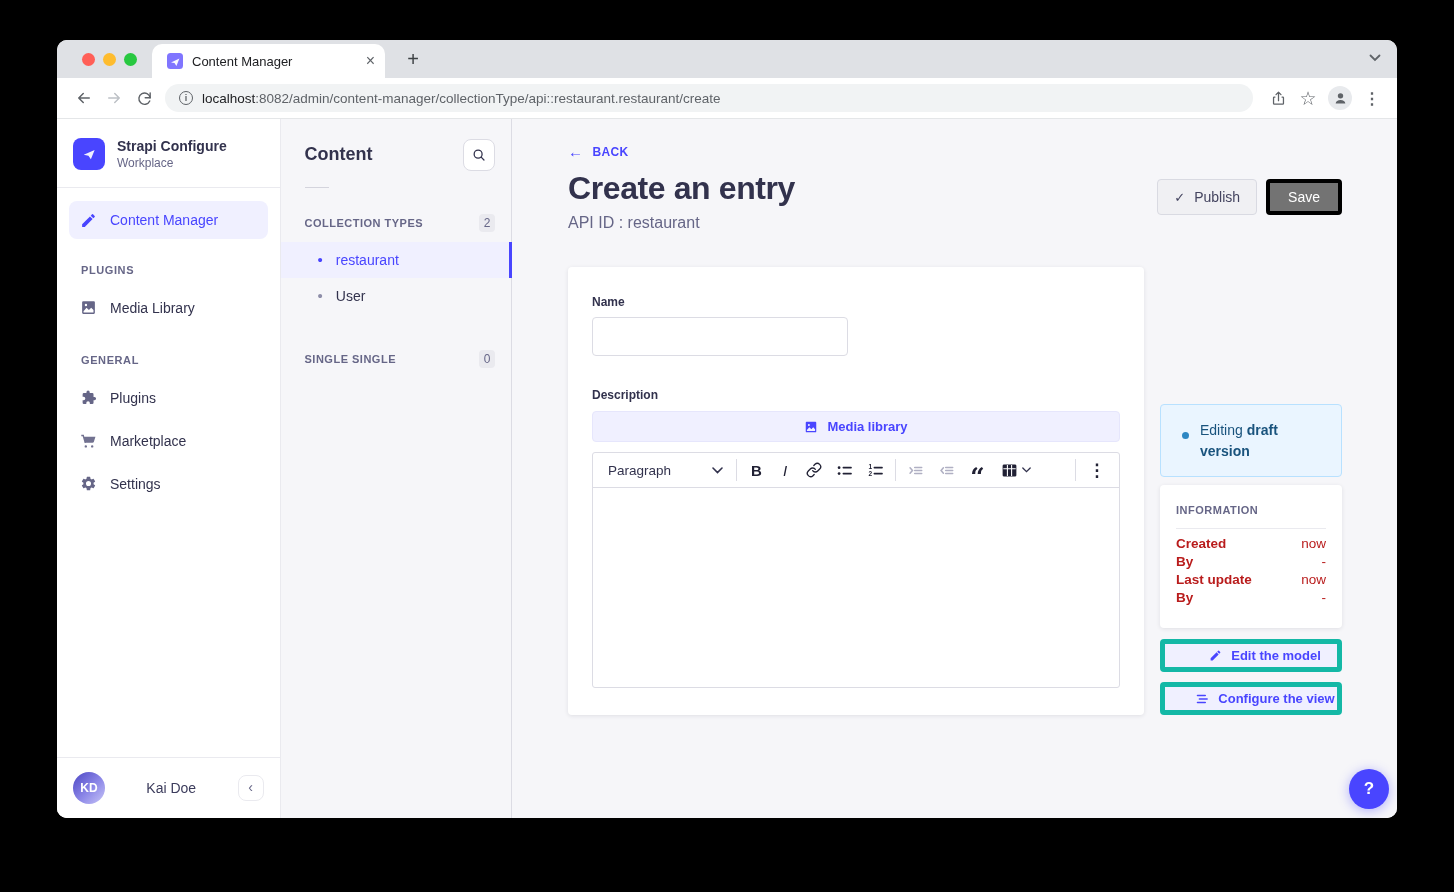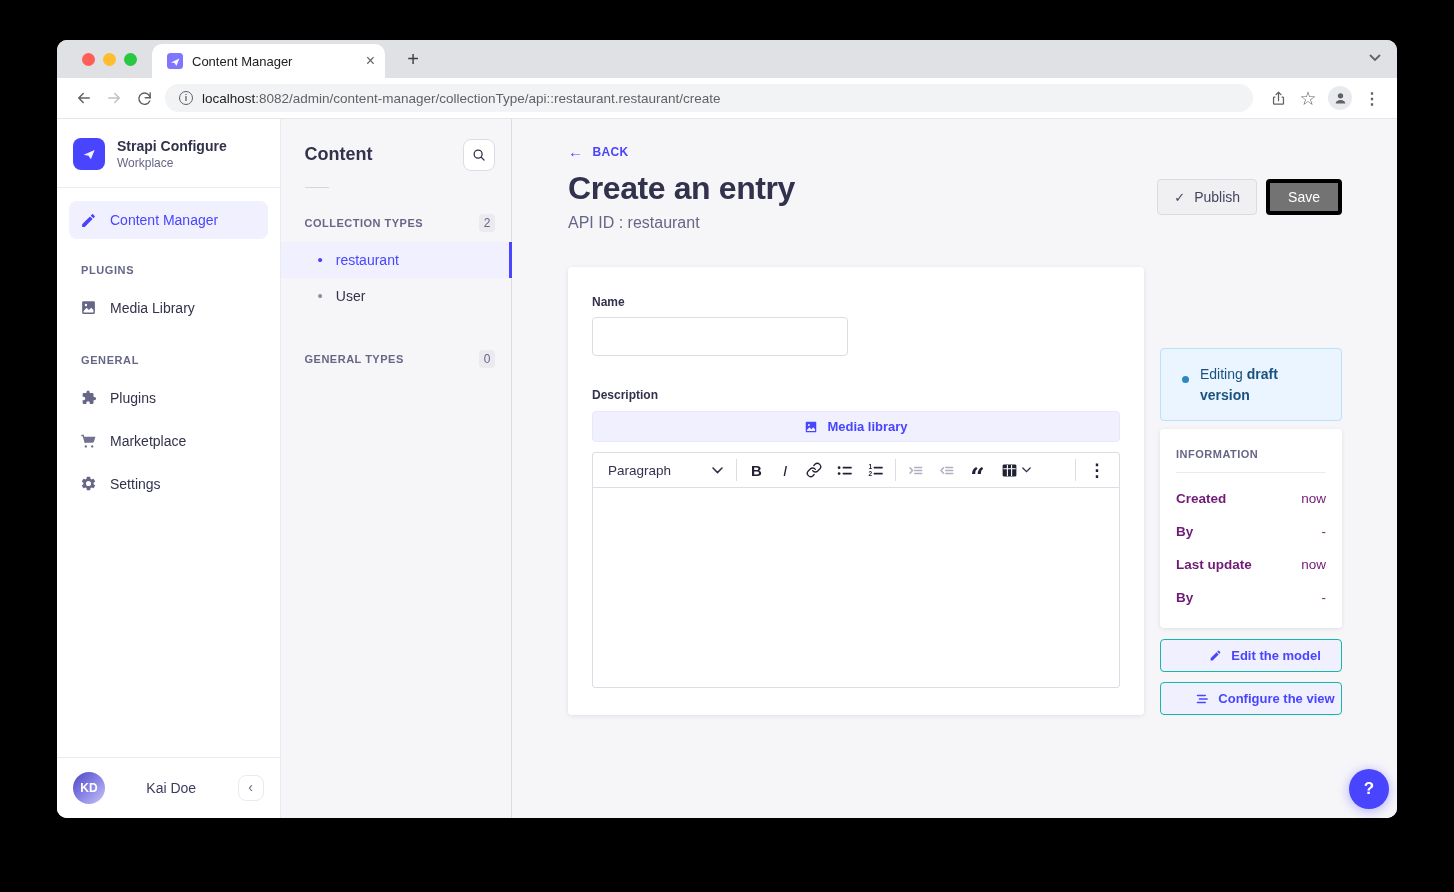--- a/index.html
+++ b/index.html
@@ -122,23 +122,23 @@
   .aside-col { width:182px; display:flex; flex-direction:column; }
   .draft-box { background:#eaf5ff; border:1px solid #b8e1ff; border-radius:4px; padding:15px 14px 15px 21px;
                display:flex; gap:11px; }
   .draft-dot { width:7px; height:7px; border-radius:50%; background:#2d87c3; margin-top:12px; flex:none; }
   .draft-text { font-size:14px; line-height:1.45; color:#19537d; }
   .draft-text b { font-weight:700; }
   .info-card { margin-top:8px; background:#fff; border-radius:4px; box-shadow:0 1px 4px rgba(33,33,52,.1);
                padding:19px 16px 23px; }
   .info-title { font-size:11px; font-weight:700; color:#666687; letter-spacing:.5px; }
   .info-divider { height:1px; background:#eaeaef; margin:12px 0 7px; }
-  .info-row { display:flex; justify-content:space-between; align-items:baseline; margin-top:18px; font-size:13.5px; color:#701a75; }
+  .info-row { display:flex; justify-content:space-between; align-items:baseline; margin-top:3px; font-size:13.5px; color:#b91c1c; }
   .info-row .lab { font-weight:700; }
-  .aside-btn { margin-top:10px; height:33px; background:#f0f0ff; border:1px solid #14b8a6; border-radius:4px;
+  .aside-btn { margin-top:10px; height:33px; background:#f0f0ff; border:5px solid #14b8a6; border-radius:4px;
                color:#4945ff; font-size:13px; font-weight:700; display:flex; align-items:center; justify-content:center;
                gap:9px; width:100%; font-family:inherit;padding-left:28px; }
   .aside-btn.first { margin-top:11px; }
 
   .help-fab { position:absolute; right:8px; bottom:9px; width:40px; height:40px; border-radius:50%; background:#4945ff;
               color:#fff; font-size:17px; font-weight:700; border:none; display:flex; align-items:center; justify-content:center;
               box-shadow:0 2px 12px rgba(73,69,255,.4); font-family:inherit; }
 
   svg { display:block; }
 </style>
@@ -290,21 +290,21 @@
       <div class="subnav-item active">
         <span class="bullet">•</span>
         <span>restaurant</span>
       </div>
       <div class="subnav-item">
         <span class="bullet">•</span>
         <span>User</span>
       </div>
 
       <div class="subnav-section second">
-        <span class="subnav-section-label">GENERAL TYPES</span>
+        <span class="subnav-section-label">SINGLE SINGLE</span>
         <span class="count-badge">0</span>
       </div>
     </nav>
 
     <main class="main">
       <div class="back-row">
         <span class="back-arrow">←</span>
         <span>BACK</span>
       </div>
 

